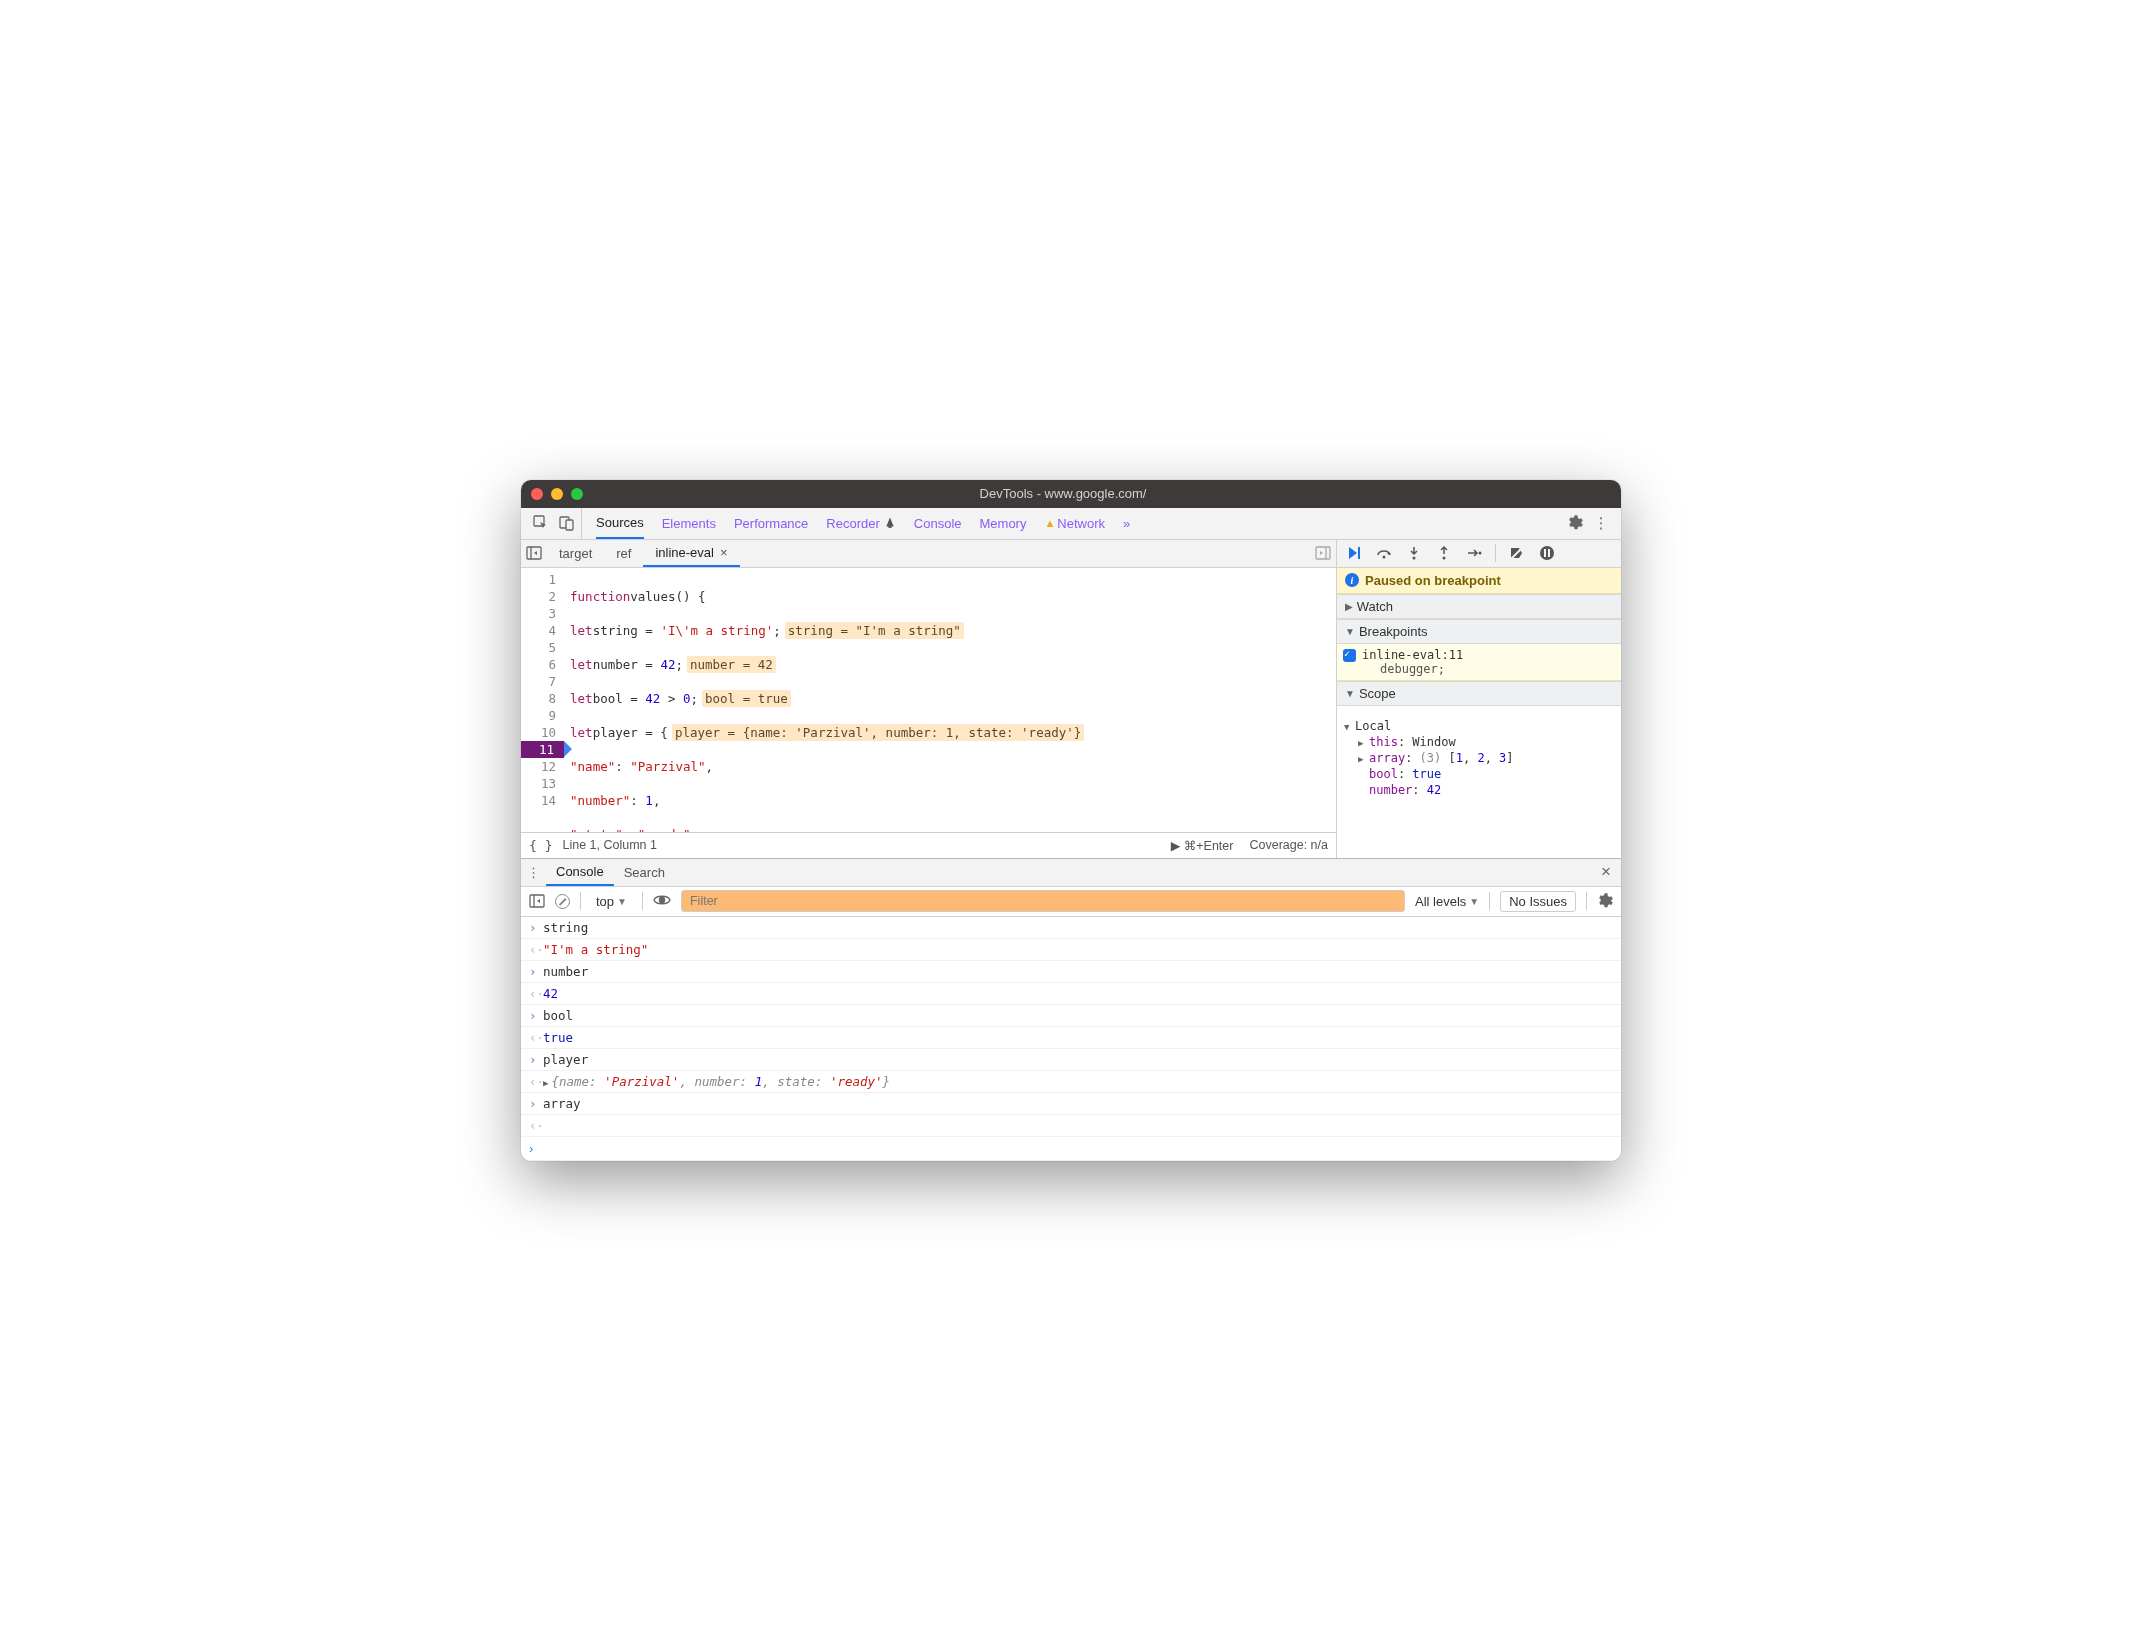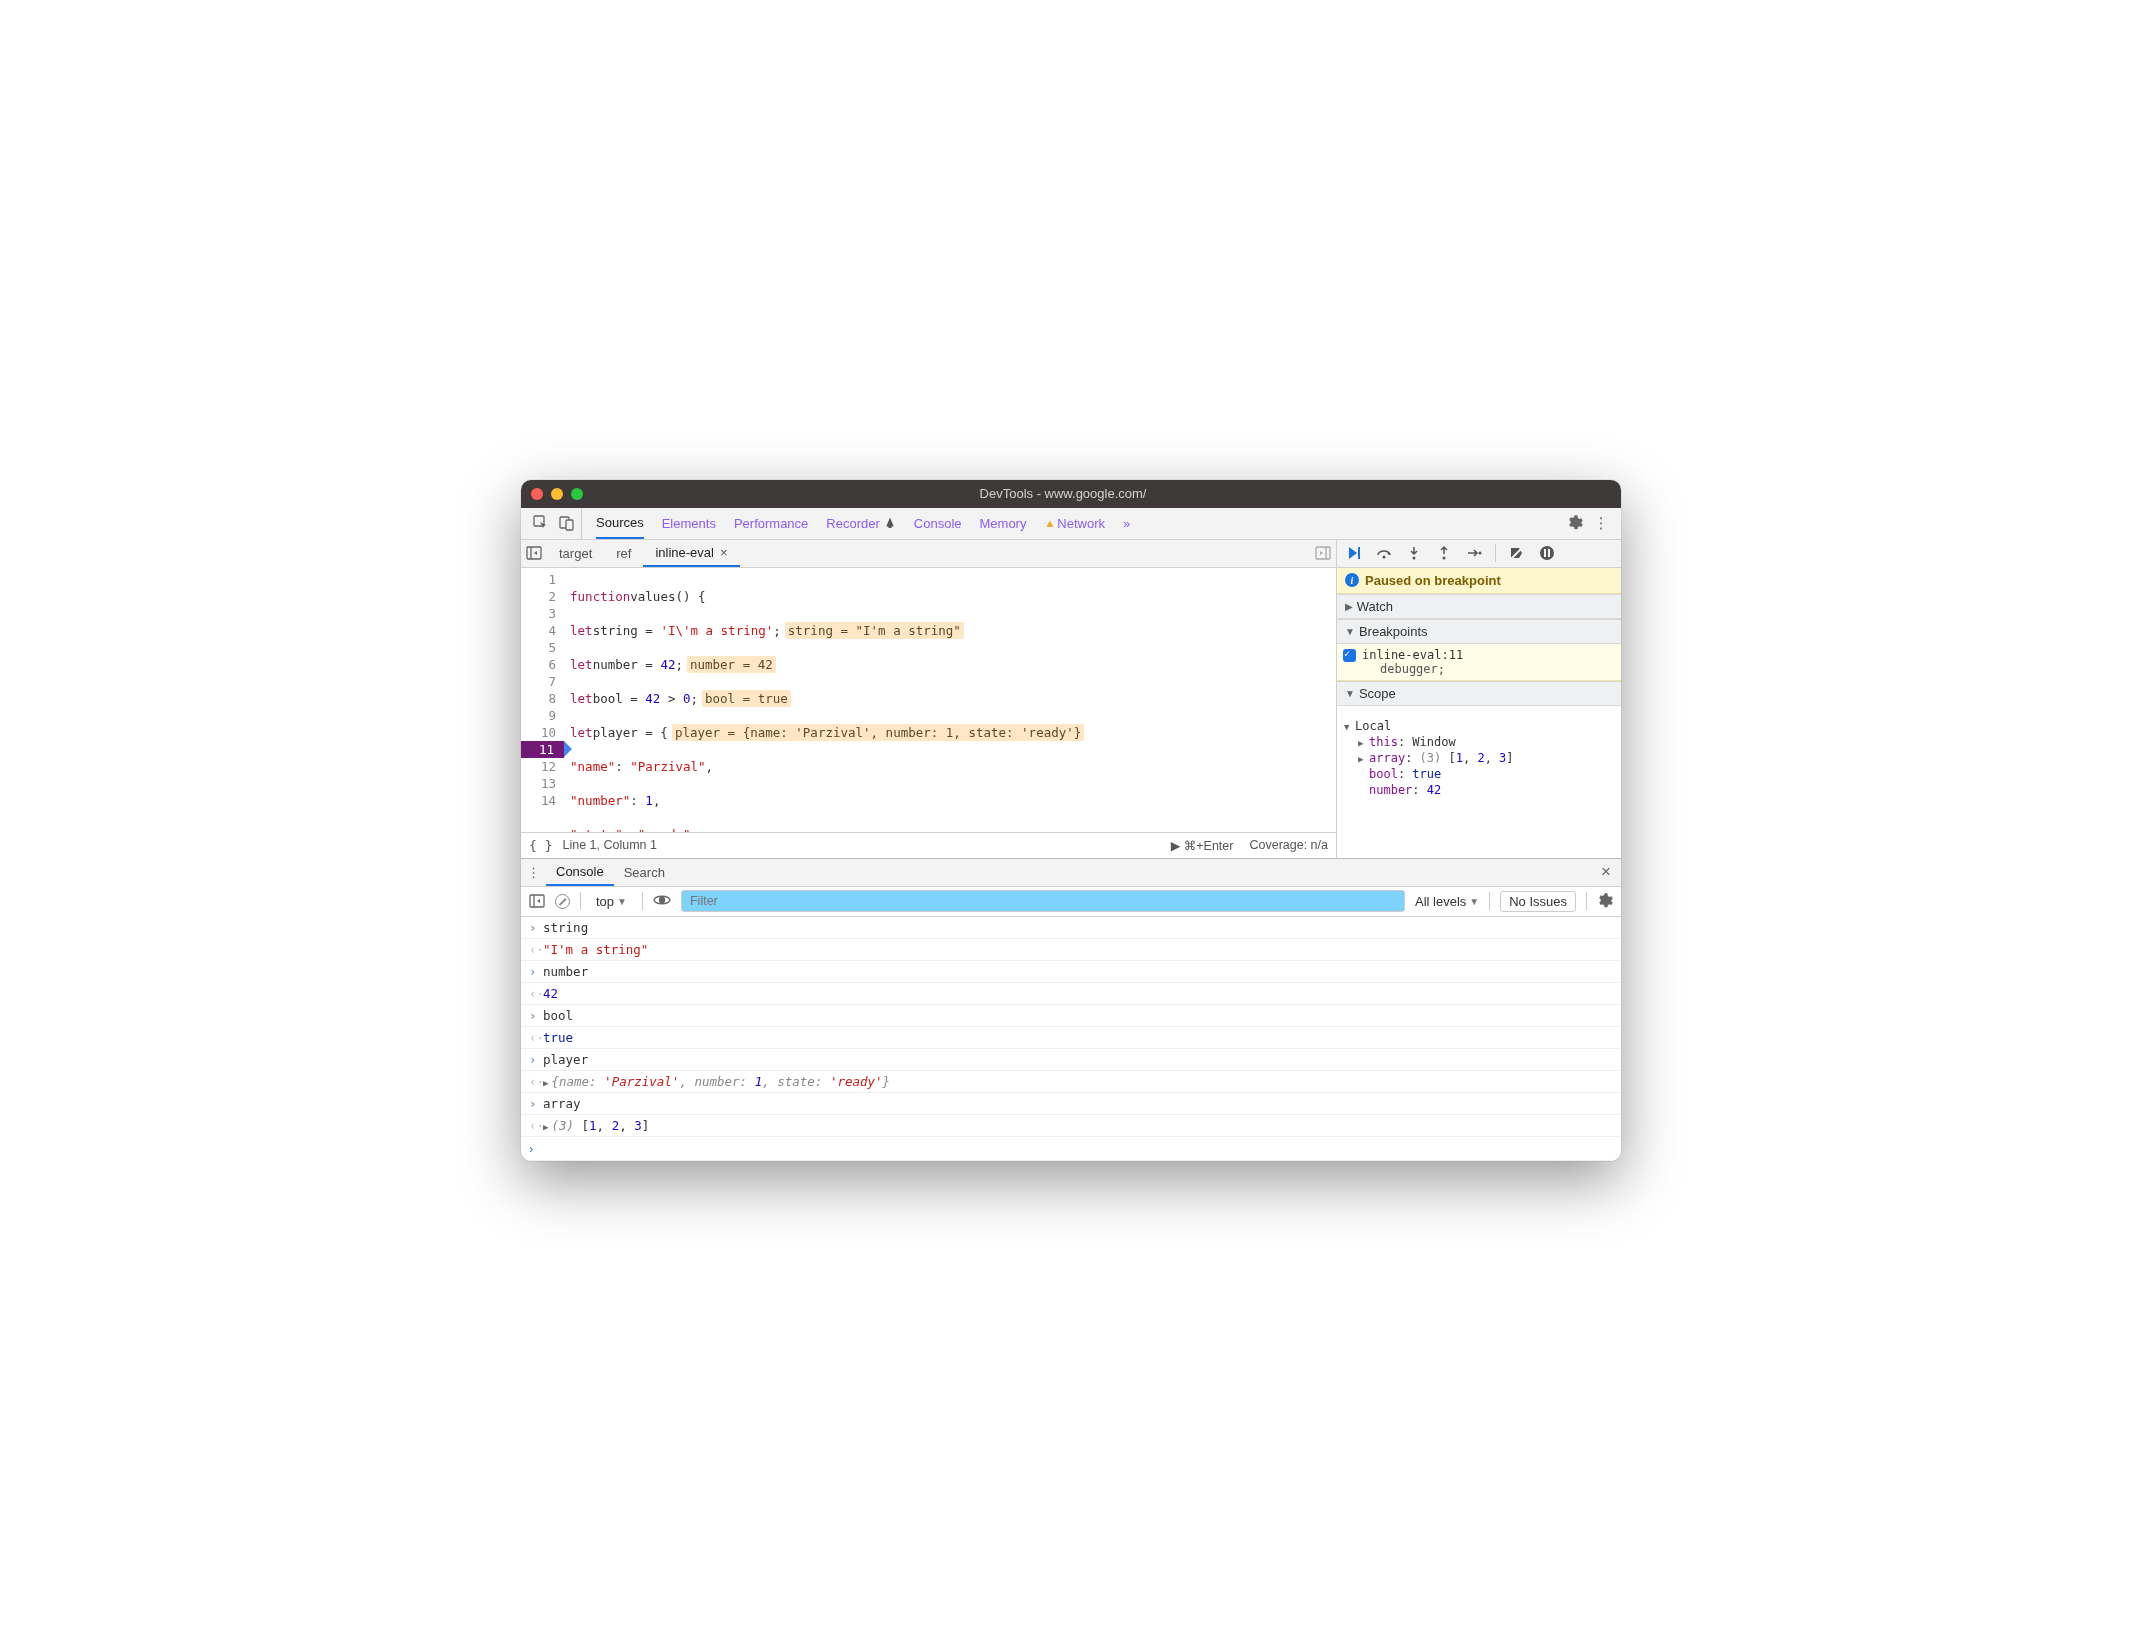--- a/index.html
+++ b/index.html
@@ -114,21 +114,21 @@
   .drawer { border-top:1px solid #b8b8b8; }
   .drawer-tabs { display:flex; align-items:center; height:28px; background:#f3f3f3; border-bottom:1px solid #d0d0d0; padding:0 6px;}
   .drawer-tabs .dtab{ padding:0 10px; color:#555; height:100%; display:flex; align-items:center; cursor:pointer;}
   .drawer-tabs .dtab.active{ color:#222; border-bottom:2px solid #1a73e8; margin-bottom:-1px;}
   .drawer-tabs .menu-dots{ margin-right:6px; color:#666;}
   .drawer-tabs .spacer{flex:1;}
   .drawer-tabs .close{color:#666; font-size:17px; cursor:pointer; padding:0 4px;}
 
   .console-toolbar{ display:flex; align-items:center; height:30px; border-bottom:1px solid #d0d0d0; padding:0 8px; gap:10px; background:#fff;}
   .console-toolbar .ctx-sel{ border:1px solid transparent; padding:1px 4px; color:#333; display:flex; align-items:center;}
-  .console-toolbar .filter-input{ flex:1; border:1px solid #ccc; border-radius:3px; padding:3px 8px; font-size:12.5px; color:#555; background:#7dd3fc;}
+  .console-toolbar .filter-input{ flex:1; border:1px solid #ccc; border-radius:3px; padding:3px 8px; font-size:12.5px; color:#555; background:#fdba74;}
   .console-toolbar .levels{ color:#333; display:flex; align-items:center;}
   .console-toolbar .issues-btn{ border:1px solid #ccc; border-radius:3px; padding:2px 8px; color:#333;}
   .ban-icon{ width:15px;height:15px; border:1.5px solid #888; border-radius:50%; position:relative;}
   .ban-icon::after{content:""; position:absolute; left:2px; right:2px; top:50%; height:1.5px; background:#888; transform:rotate(-45deg);}
   .eye-icon{ color:#666; }
 
   .console-body { font-family:Menlo,Consolas,monospace; font-size:12.5px; }
   .console-row { display:flex; align-items:flex-start; padding:3px 8px; border-bottom:1px solid #f0f0f0;}
   .console-row .arrow{ width:14px; color:#5a86c5; flex-shrink:0;}
   .console-row .arrow.out{ color:#bbb;}
@@ -427,21 +427,20 @@
         <div class="console-row">
           <span class="arrow out">‹·</span>
           <span class="body"><span class="cobj"><span class="tri">▶</span>{name: <span class="cstr">'Parzival'</span>, number: <span class="cnum">1</span>, state: <span class="cstr">'ready'</span>}</span></span>
         </div>
         <div class="console-row">
           <span class="arrow">›</span>
           <span class="body">array</span>
         </div>
         <div class="console-row">
           <span class="arrow out">‹·</span>
-          <span class="body"><span class="cobj"><span class="tri">▶</span>(3) </span>[<span class="cnum">1</span>, <span class="cnum">2</span>, <span class="cnum">3</span>]</span>
         </div>
       </div>
     <div class="console-row prompt-row">
         <span class="arrow">›</span>
       </div>
   </div>
 
 </div>
 
 </body></html>

